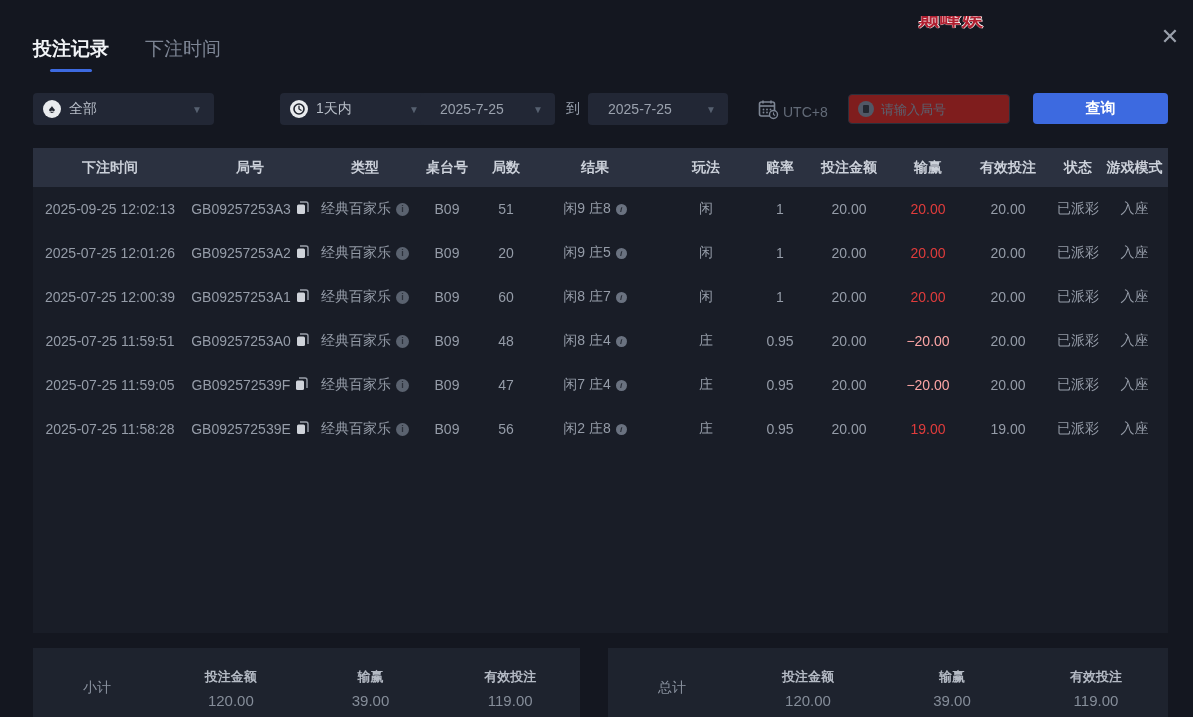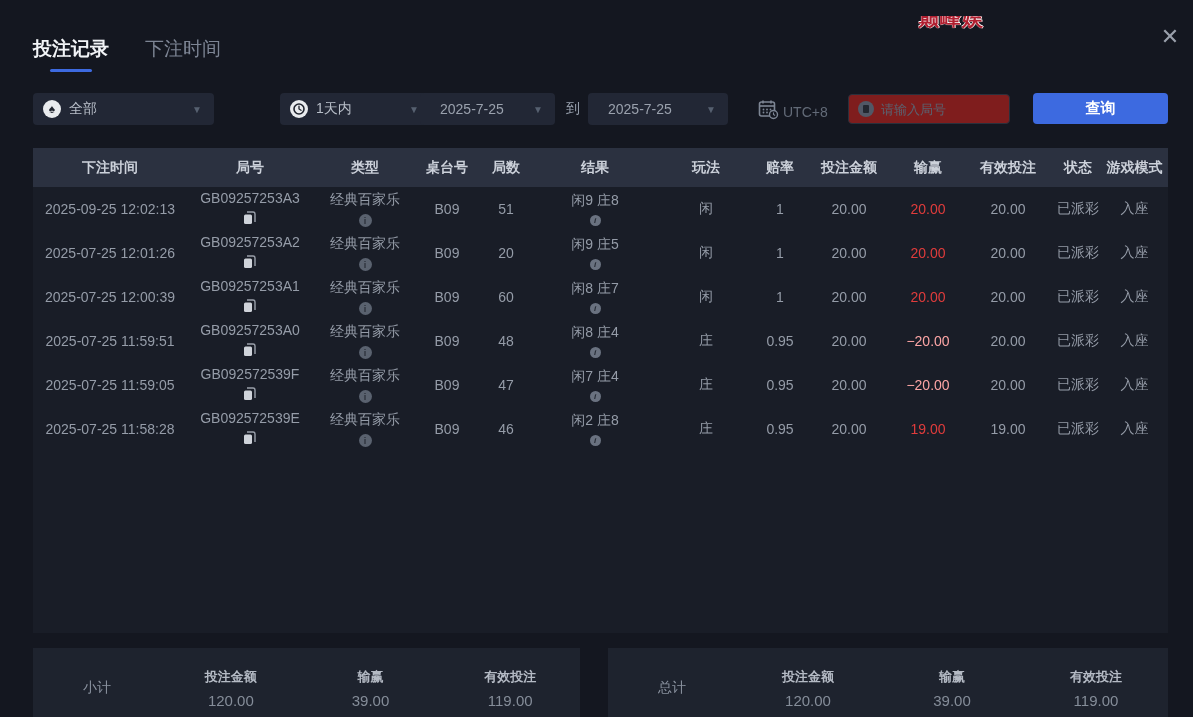--- a/index.html
+++ b/index.html
@@ -85,21 +85,21 @@
   .trow {
     display:grid;
     grid-template-columns:154px 126px 104px 60px 58px 120px 102px 46px 92px 66px 94px 46px 67px;
     align-items:center;
   }
   .thead { height:39px; background:#2b3140; font-size:14px; font-weight:bold; color:#ccd1da; }
   .th { text-align:center; }
   .tbody { background:#191d27; height:446px; }
   .tr { height:44px; font-size:14px; color:#959ca8; }
   .td { text-align:center; white-space:nowrap; }
-  .td .inline { display:inline-flex; align-items:center; gap:5px; justify-content:flex-start;flex-direction:column; }
+  .td .inline { display:inline-flex; align-items:center; gap:5px; justify-content:flex-start; }
   .copy-ic { display:inline-block; cursor:pointer; }
   .type-dot {
     width:13px; height:13px; border-radius:50%; background:#5a626f;
     display:inline-flex; align-items:center; justify-content:center;
     font-size:9px; color:#2b303a; font-weight:bold; cursor:pointer;
   }
   .info-dot {
     width:11px; height:11px; border-radius:50%; background:#6a7280;
     display:inline-flex; align-items:center; justify-content:center;
     font-size:8px; color:#262b34; font-weight:bold; font-style:italic; cursor:pointer;
@@ -390,21 +390,21 @@
         </span>
       </span>
     </div>
     <div class="td">
       <span class="inline">
         <span>经典百家乐</span>
         <span class="type-dot">i</span>
       </span>
     </div>
     <div class="td">B09</div>
-    <div class="td">46</div>
+    <div class="td">56</div>
     <div class="td">
       <span class="inline">
         <span>闲2 庄8</span>
         <span class="info-dot">i</span>
       </span>
     </div>
     <div class="td">庄</div>
     <div class="td">0.95</div>
     <div class="td">20.00</div>
     <div class="td red">19.00</div>

